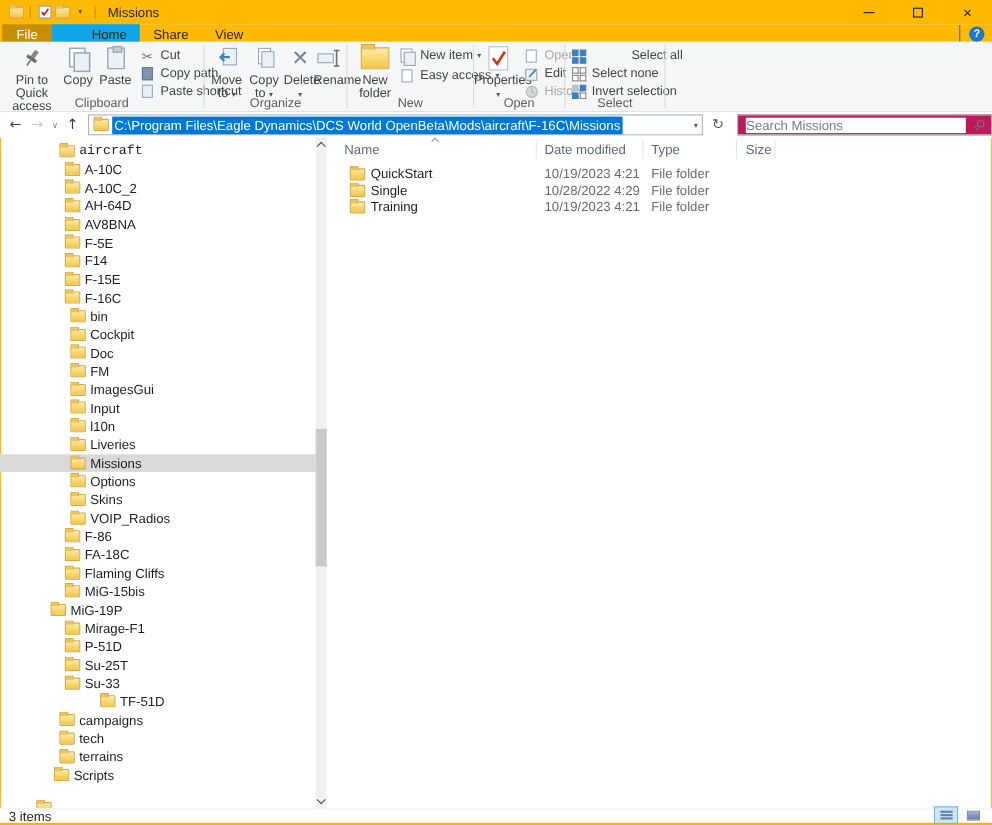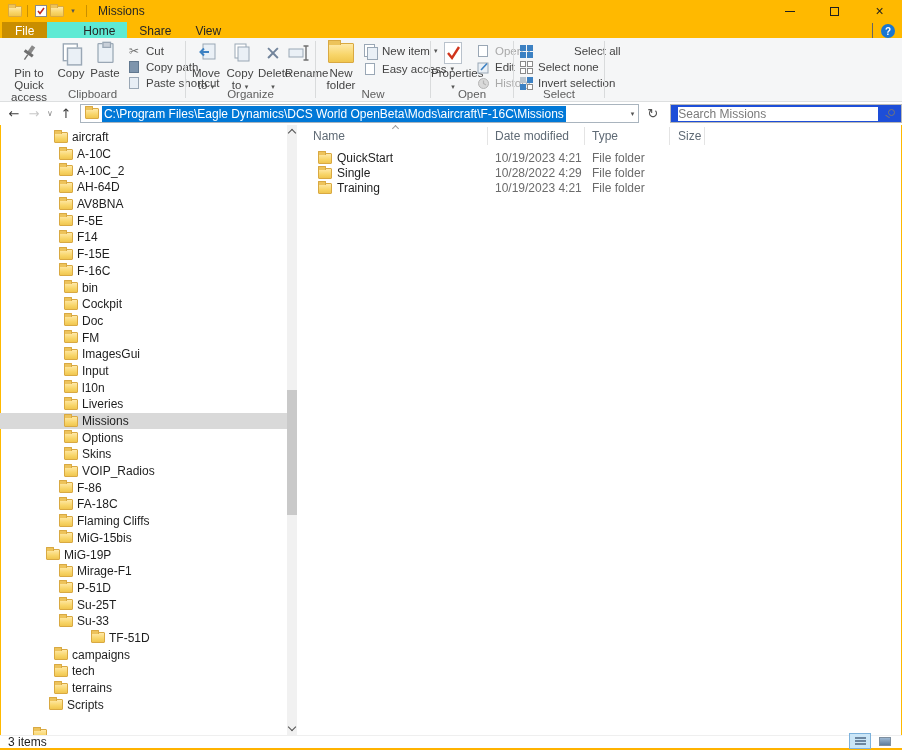--- a/index.html
+++ b/index.html
@@ -26,21 +26,21 @@
             border:1px solid #D9A942; border-radius:1px; }
   .folder::before { content:""; position:absolute; top:-3px; left:-1px; width:6px; height:3px;
             background:#EDC35B; border:1px solid #D9A942; border-bottom:none; border-radius:1px 1px 0 0; }
   .folder.big { width:26px; height:20px; }
   .folder.big::before { width:11px; height:4px; top:-4px; }
 
   
   .tabrow { position:absolute; top:22px; left:-1px; width:902px; height:16px; background:#FFB900; display:flex; align-items:stretch; }
   .tab { padding:1px 12px 0; display:flex; align-items:center; color:#262626; }
   .tab.file { background:#C98E00; color:#fff; margin-left:2px; padding:1px 13px 0; }
-  .tab.active { background:#5eead4; color:#262626;padding-left:36px; }
+  .tab.active { background:#0ea5e9; color:#262626;padding-left:36px; }
   .tabrow-right { position:absolute; right:6px; top:24px; display:flex; align-items:center; gap:8px; }
   .chev-up { width:7px; height:7px; border-left:1.5px solid #666; border-top:1.5px solid #666; transform:rotate(45deg) translateY(2px); }
   .help-circle { width:14px; height:14px; border-radius:50%; background:#1976D2; color:#fff; font-size:10px; font-weight:bold; display:flex; align-items:center; justify-content:center; }
 
   
   .ribbon { position:absolute; top:38px; left:-1px; width:902px; height:64px; background:#F5F6F7; border-bottom:1px solid #DDDFE0; }
   .rgroup { position:absolute; top:0; height:63px; }
   .rgroup-label { position:absolute; bottom:1px; left:0; right:0; text-align:center; color:#5E5E5E; font-size:11.5px; }
   .gsep { position:absolute; top:3px; width:1px; height:57px; background:#D9DBDC; }
   .bigbtn { position:absolute; top:2px; text-align:center; color:#444; font-size:11.5px; line-height:12px; }
@@ -66,21 +66,21 @@
   
   .addrrow { position:absolute; top:102px; left:-1px; width:902px; height:23px; background:#fff; display:flex; align-items:center; }
   .nav-ic { font-family:"DejaVu Sans",sans-serif; font-size:13px; color:#3B3B3B; width:20px; text-align:center; }
   .nav-ic.dis { color:#C8C8C8; }
   .nav-chev { font-size:8px; color:#888; width:12px; text-align:center; }
   .addrbox { position:relative; margin-left:4px; width:560px; height:19px; border:1px solid #A9B4BE; background:#fff; display:flex; align-items:center; }
   .addrbox .folder { margin:0 3px 0 4px; }
   .addr-path { background:#0078D7; color:#fff; padding:1px 2px; white-space:nowrap; }
   .addr-caret { position:absolute; right:4px; top:5px; }
   .refresh { font-family:"DejaVu Sans",sans-serif; color:#555; font-size:13px; margin-left:8px; }
-  .searchbox { position:relative; margin-left:12px; width:232px; height:19px; border:1px solid #B9B9B9; background:#1d4ed8; display:flex; align-items:center; }
+  .searchbox { position:relative; margin-left:12px; width:232px; height:19px; border:1px solid #B9B9B9; background:#be185d; display:flex; align-items:center; }
   .searchbox input { border:none; outline:none; width:200px; margin-left:7px; font-family:inherit; font-size:12px; color:#333; }
   .searchbox input::placeholder { color:#7A7A7A; opacity:1; }
   .mag { position:absolute; right:6px; top:4px; width:7px; height:7px; border:1.3px solid #767676; border-radius:50%; }
   .mag::after { content:""; position:absolute; left:-4px; top:6px; width:5px; height:1.3px; background:#767676; transform:rotate(35deg); }
 
   
   .main { position:absolute; top:125px; left:-1px; width:902px; height:610px; }
   .tree { position:absolute; left:0; top:0; width:298px; height:610px; overflow:hidden; }
   .tree-item { height:16.7px; display:flex; align-items:center; white-space:nowrap; width:287px; }
   .tree-item .folder { margin-right:4px; flex:none; }
@@ -377,21 +377,21 @@
       <input type="text" placeholder="Search Missions" style="">
       <span class="mag"></span>
     </div>
   </div>
 
   <div class="main">
 
     <div class="tree">
       <div style="height:4px;"></div>
 
-      <div class="tree-item" style="padding-left: 54px;">
+      <div class="tree-item" style="padding-left: 54px; font-family: Liberation Mono, monospace;">
     <span class="folder"></span>
     <span>aircraft</span>
   </div>
         <div class="tree-item" style="padding-left: 59px;">
     <span class="folder"></span>
     <span>A-10C</span>
   </div>
         <div class="tree-item" style="padding-left: 59px;">
     <span class="folder"></span>
     <span>A-10C_2</span>

